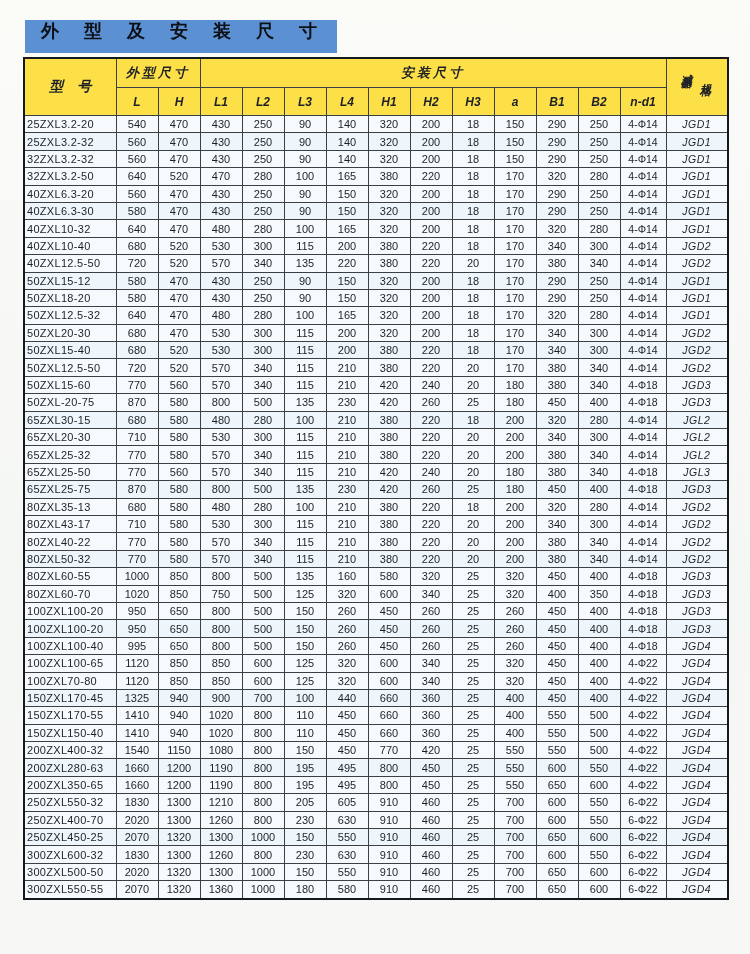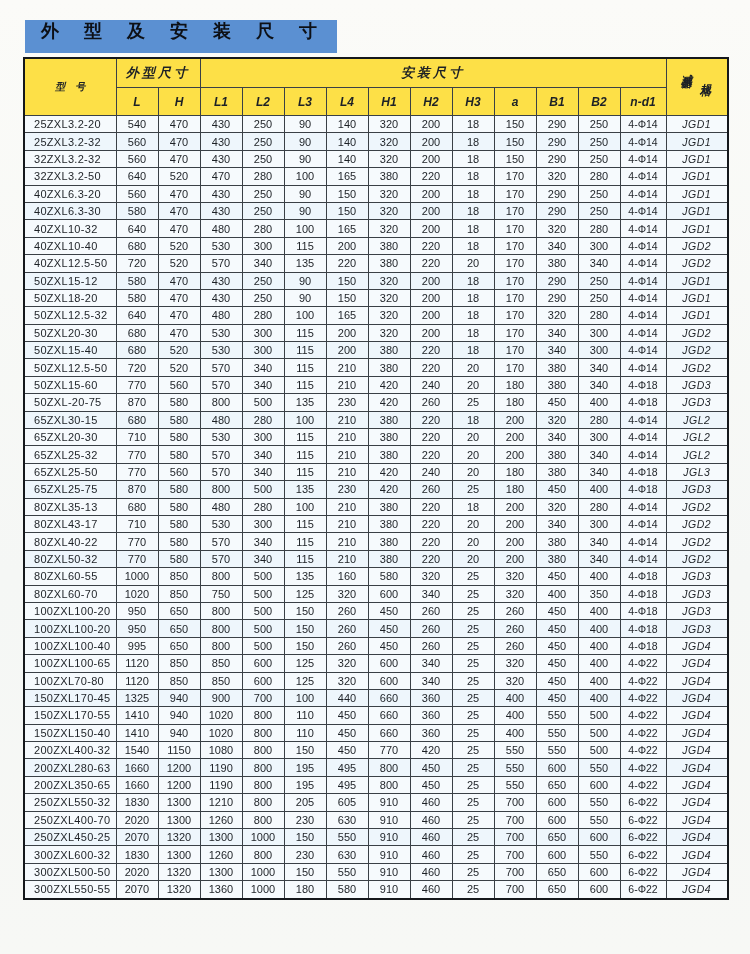--- a/index.html
+++ b/index.html
@@ -36,34 +36,34 @@
     color:#1d2126;
     overflow:hidden;white-space:nowrap;
     padding:0;
   }
   thead th{
     background:#fde047;
     font-weight:bold;color:#14181d;font-style:italic;
   }
   .grp{font-size:13px;letter-spacing:3px;height:28px;}
   .sub{font-size:12px;height:27px;letter-spacing:0;}
-  th.model-h{font-size:10px;letter-spacing:0;margin-top:8px;}
+  th.model-h{font-size:14px;letter-spacing:0;margin-top:8px;}
   th.damper-h{position:relative;}
   th.damper-h .vtxt{
     position:absolute;
     writing-mode:vertical-rl;text-orientation:upright;
     font-size:11px;font-weight:bold;letter-spacing:2px;
   }
   th.damper-h .v1{left:12px;top:6px;}
   th.damper-h .v2{left:31px;top:15px;}
   tbody td{
     height:16.4px;
     font-size:11px;line-height:16px;
   }
-  tbody td.c-model{text-align:left;padding-left:9px;letter-spacing:0.3px;}
+  tbody td.c-model{text-align:left;padding-left:2px;letter-spacing:0.3px;}
   tbody td.c-nd1{font-size:10.5px;}
   tbody td.c-damper{font-size:10.5px;letter-spacing:0.5px;font-style:italic;}
   tbody tr:nth-child(4n+2) td{background:#eef6fc;}
 </style>
 </head>
 <body>
 
 <div class="page">
 
   <div class="title-bar">外 型 及 安 装 尺 寸</div>

